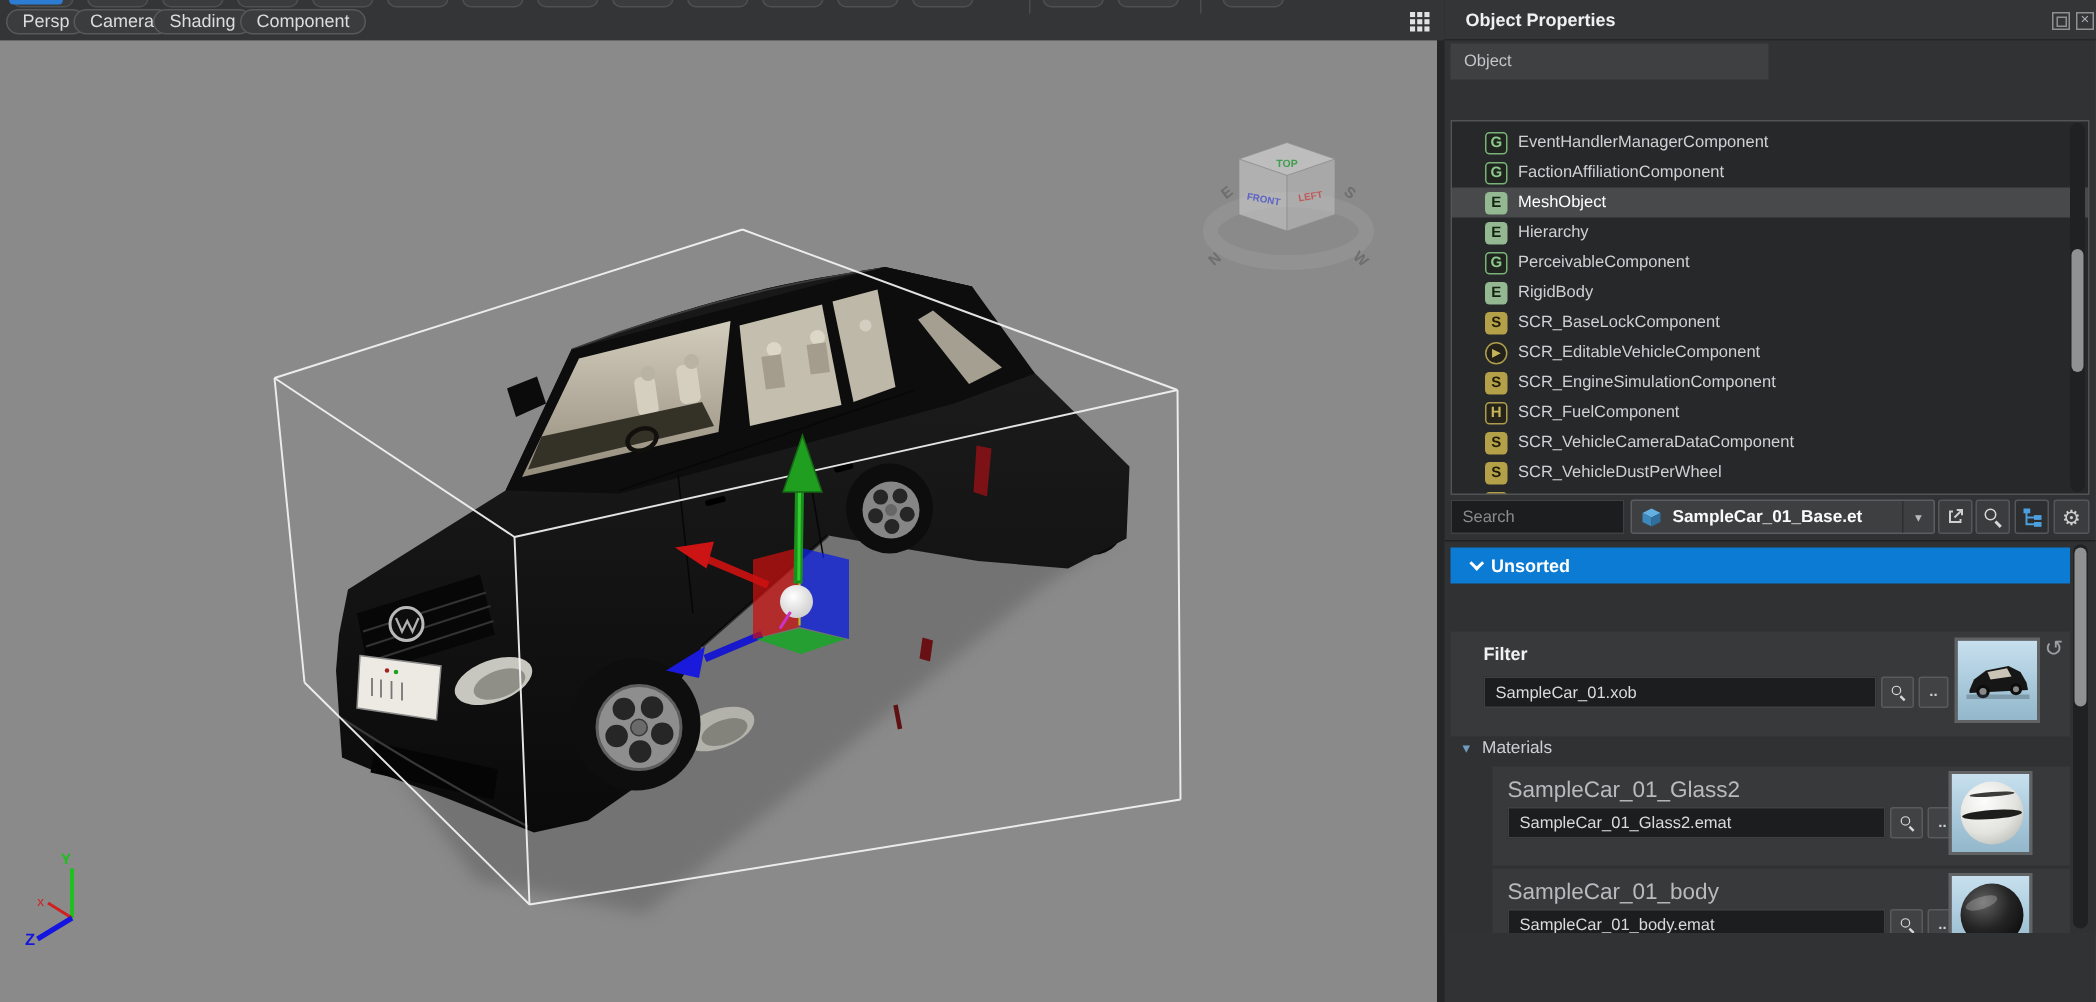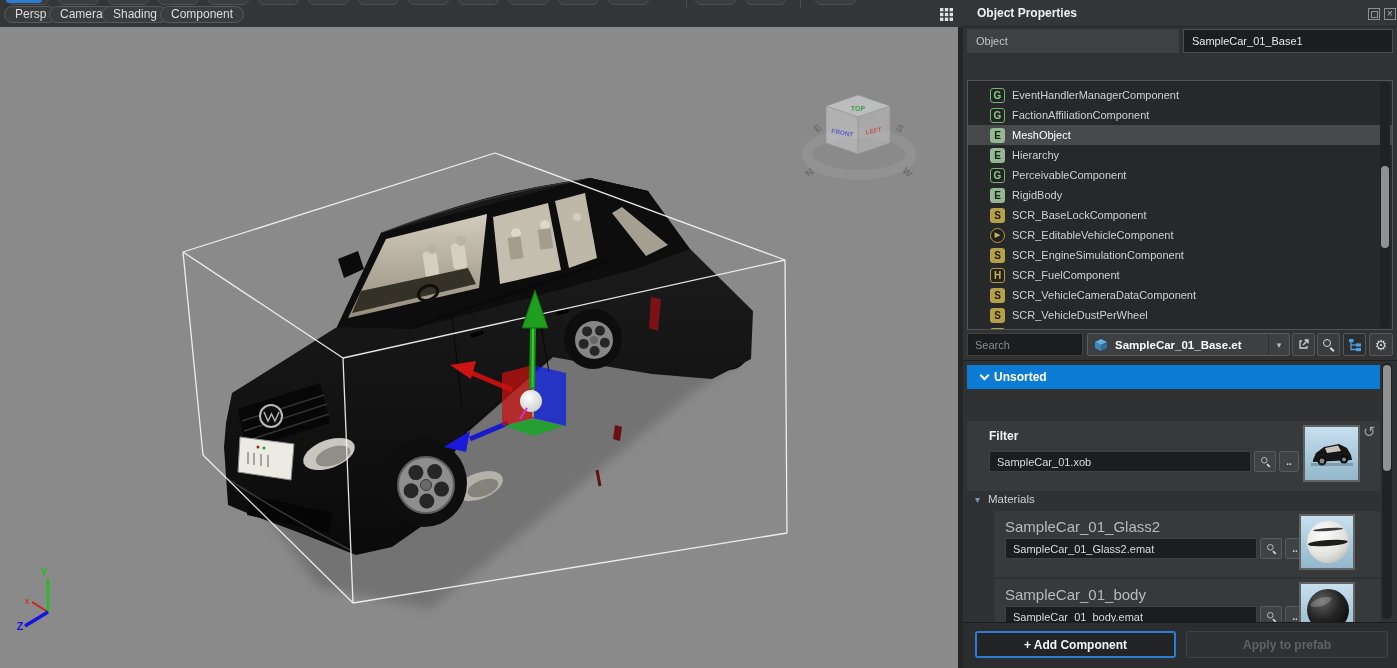--- a/index.html
+++ b/index.html
@@ -325,21 +325,20 @@
 
 <div id="panel">
   <div id="panel-header">
     <div id="panel-title">Object Properties</div>
     <div class="win-icon" id="float-icon"></div>
     <div class="win-icon" id="close-icon">×</div>
   </div>
 
   <div id="vehicle-row">
     <div id="vehicle-label-box">Object</div>
-    <input id="vehicle-value-box" value="SampleCar_01_Base1" style="">
   </div>
 
 
   <div id="component-list">
   <div class="comp-row">
     <span class="comp-icon ic-g">G</span>
     <span class="comp-label">EventHandlerManagerComponent</span>
   </div>
 
   <div class="comp-row">
@@ -499,17 +498,13 @@
       <span class="mag-icon"></span>
     </button>
     <button class="mini-btn mat-browse">..</button>
     <div class="thumb mat-thumb dark">
       <div class="sphere"></div>
       <div class="band1"></div>
     </div>
   </div>
 </div>
 
-  <div id="footer">
-    <button id="add-btn">+ Add Component</button>
-    <button id="apply-btn" disabled="">Apply to prefab</button>
-  </div>
 </div>
 
 </body></html>

